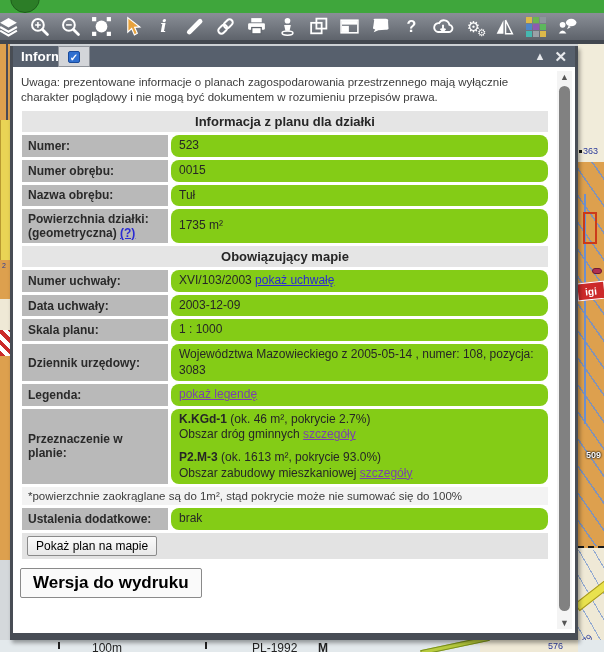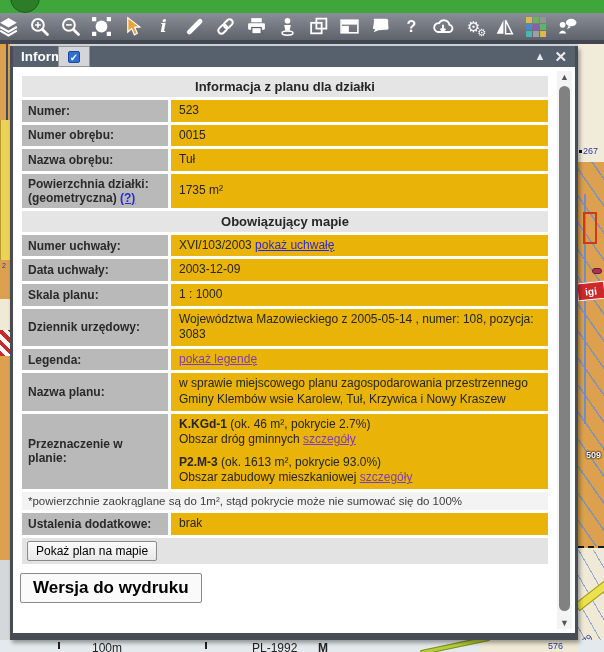--- a/index.html
+++ b/index.html
@@ -76,21 +76,21 @@
                     font-size:11px; color:#1d1d1d; z-index:12; }
   .cbx { width:12px; height:12px; background:#2f6fd0; border:1px solid #1a4a9a; border-radius:2px;
          color:#fff; font-size:10px; line-height:11px; text-align:center; font-weight:bold; }
 
   .dlg-body { position:absolute; left:0; top:21px; right:0; bottom:0; background:#fff; padding:6px 24px 0 6px; overflow:hidden; }
   .notice { font-size:11.5px; color:#3c3c3c; line-height:1.28; margin:2px 2px 4px 2px; width:520px; }
 
   table.info { border-collapse:separate; border-spacing:3px; width:532px; font-size:12px; color:#262626; }
   td.sec { background:#e5e5e5; text-align:center; font-weight:bold; font-size:13px; padding:3px 4px; }
   td.lbl { background:#b9b9b9; font-weight:bold; width:146px; padding:3px 6px; vertical-align:middle; color:#2a2a2a; }
-  td.val { background:#eab308; padding:3px 8px; vertical-align:middle; line-height:1.3; }
+  td.val { background:#84cc16; padding:3px 8px; vertical-align:middle; line-height:1.3;border-radius:8px; }
   td.foot { background:#f3f3f3; padding:3px 6px; font-size:11.5px; color:#3c3c3c; }
   td.btnrow { background:#e3e3e3; padding:3px 5px; }
   a.blink { color:#2a2ad4; text-decoration:underline; cursor:pointer; }
   a.vlink { color:#7b3fb0; text-decoration:underline; cursor:pointer; }
   .zcode { font-weight:bold; }
   .zone + .zone { margin-top:7px; }
 
   .btn { font-family:"Liberation Sans", sans-serif; font-size:12px; padding:2px 8px;
          background:linear-gradient(#fbfbfb,#e8e8e8); border:1px solid #8a8a8a; border-radius:2px; cursor:pointer; }
   .btn.big { font-size:17px; font-weight:bold; padding:4px 12px; margin:6px 0 8px 1px; background:#fafafa; }
@@ -237,21 +237,21 @@
   <div class="map-left">
     <div class="dline"></div>
     <div class="yband"></div>
     <span class="blue2">2</span>
     <div class="wband"></div>
     <div class="rband"></div>
     <div class="gband"></div>
   </div>
 
   <div class="map-right">
-    <span class="mr-l363">267</span>
+    <span class="mr-l363">363</span>
     <div class="mr-orange">
       <div class="diag"></div>
     </div>
     <div class="mr-vline"></div>
     <div class="mr-redrect"></div>
     <div class="mr-reddot"></div>
     <div class="mr-banner">igi</div>
     <span class="mr-l509">509</span>
     <div class="mr-cream-bottom">
       <div class="diag"></div>
@@ -277,20 +277,21 @@
       <span class="spacer"></span>
       <span class="tb-btn">▲</span>
       <span class="tb-btn close">✕</span>
     </div>
 
     <div class="layers-overlay">
       <span class="cbx">✓</span>
     </div>
 
     <div class="dlg-body">
+      <p class="notice">Uwaga: prezentowane informacje o planach zagospodarowania przestrzennego mają wyłącznie charakter poglądowy i nie mogą być dokumentem w rozumieniu przepisów prawa.</p>
 
       <table class="info">
         <tbody>
             <tr>
           <td class="sec" colspan="2">Informacja z planu dla działki</td>
         </tr>
         <tr>
           <td class="lbl">Numer:</td>
           <td class="val">523</td>
         </tr>
@@ -331,24 +332,20 @@
         </tr>
         <tr>
           <td class="lbl">Dziennik urzędowy:</td>
           <td class="val">Województwa Mazowieckiego z 2005-05-14 , numer: 108, pozycja: 3083</td>
         </tr>
         <tr>
           <td class="lbl">Legenda:</td>
           <td class="val">
             <a class="vlink">pokaż legendę</a>
           </td>
-        </tr>
-        <tr>
-          <td class="lbl">Nazwa planu:</td>
-          <td class="val">w sprawie miejscowego planu zagospodarowania przestrzennego Gminy Klembów wsie Karolew, Tuł, Krzywica i Nowy Kraszew</td>
         </tr>
         <tr>
           <td class="lbl">Przeznaczenie w planie:</td>
           <td class="val">
             <div class="zone">
               <span class="zcode">K.KGd-1</span>
               <span>(ok. 46 m², pokrycie 2.7%)</span><br>
               <span>Obszar dróg gminnych</span>
               <a class="vlink">szczegóły</a>
             </div>

